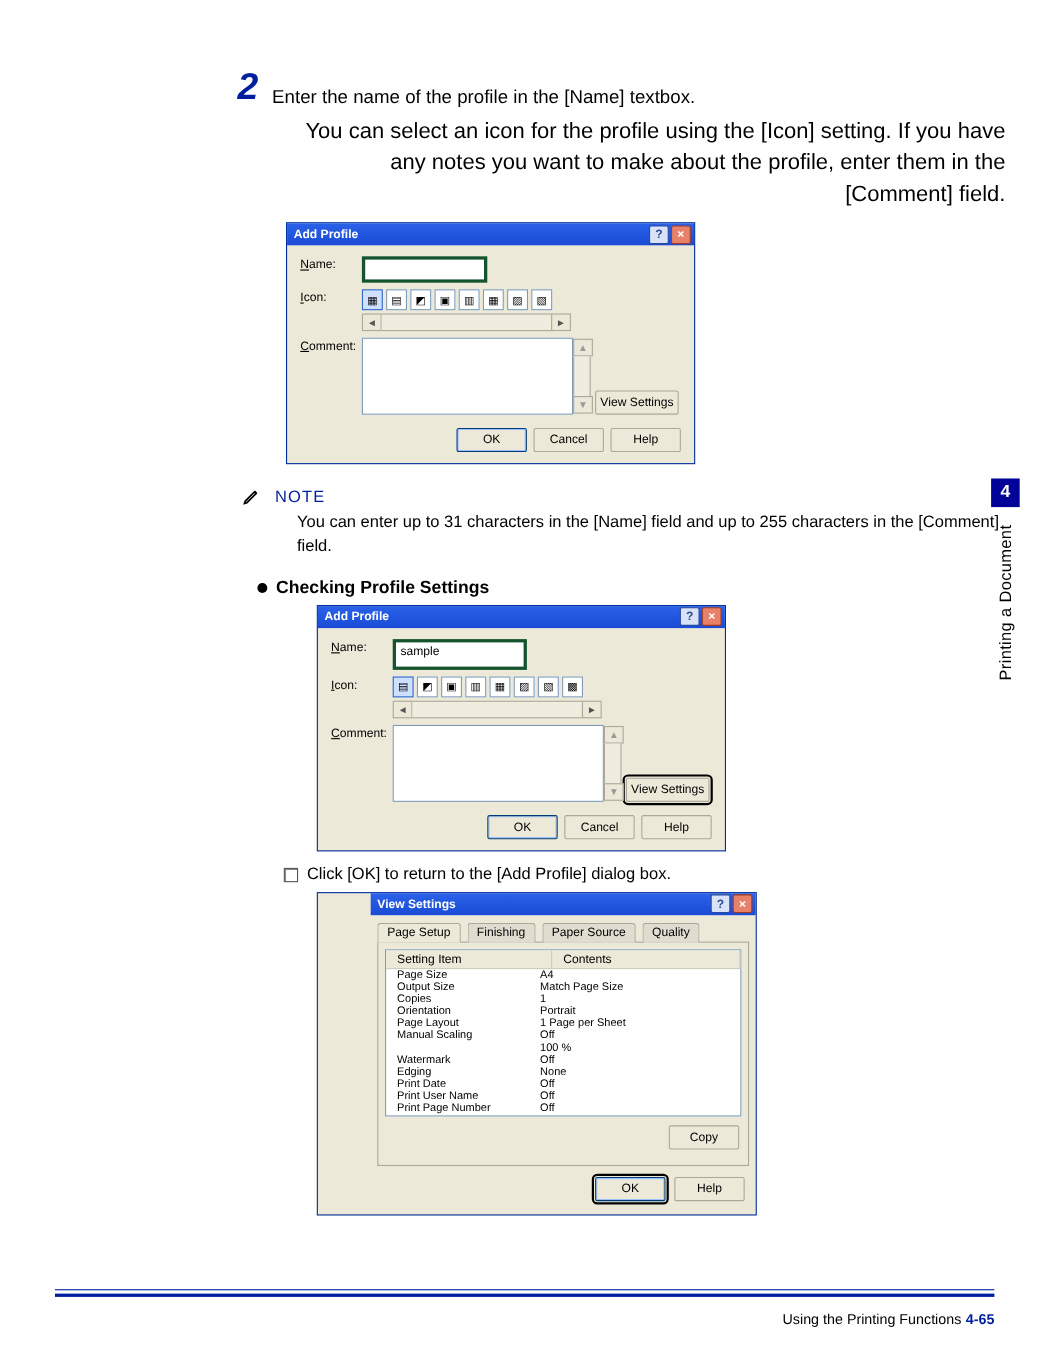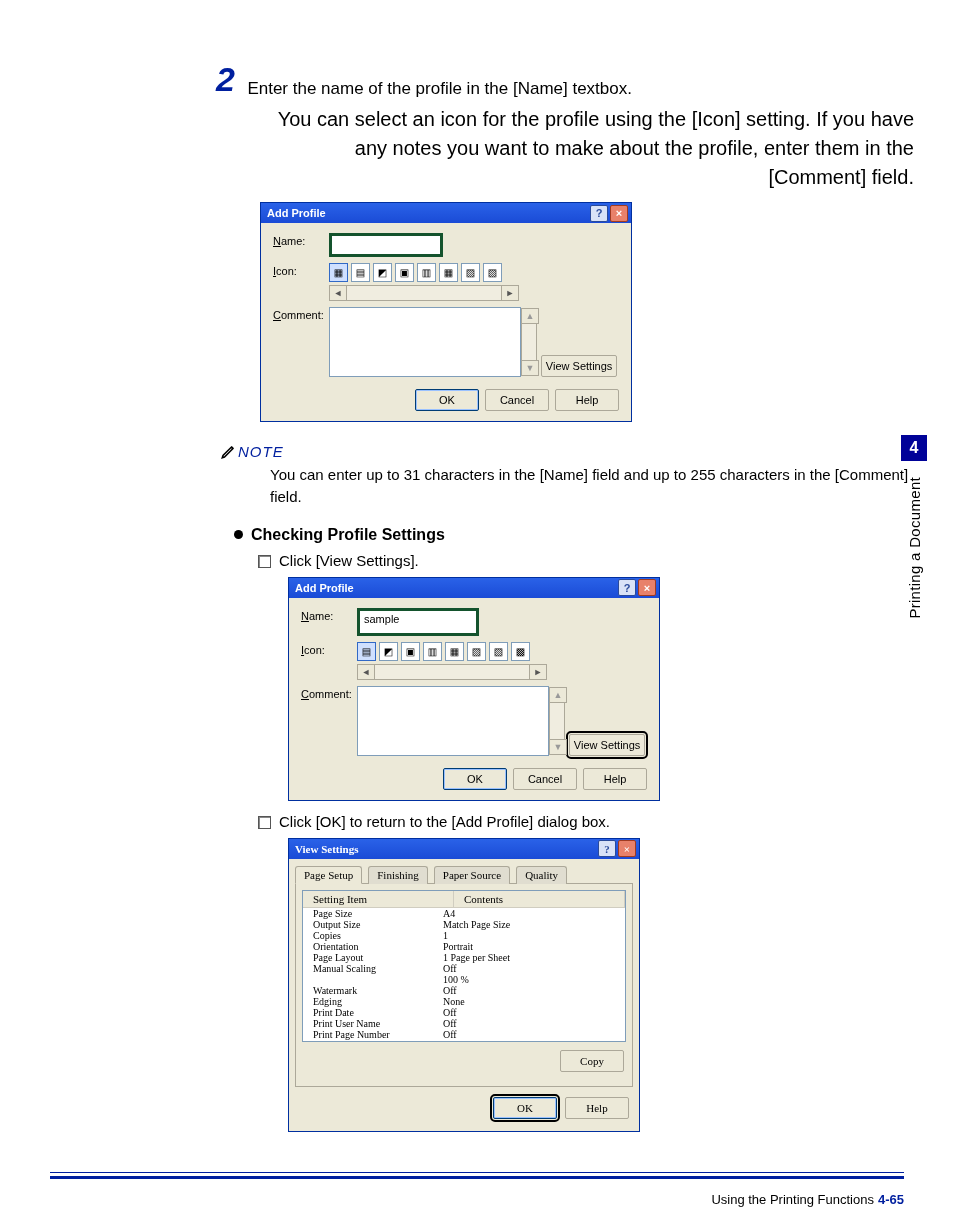--- a/index.html
+++ b/index.html
@@ -33,21 +33,21 @@
     display: inline;
     vertical-align: bottom;
   }
   .step-head { margin-top: 0; margin-bottom: 6px; }
   .body-text {
     font-size: 20px;
     line-height: 1.45;
     margin: 6px 0 10px 40px;
     text-align: right;
   }
-  .note-row { margin-top: 20px; margin-bottom: 4px; display:flex; align-items:center; gap:0;font-style:italic;}
+  .note-row { margin-top: 20px; margin-bottom: 4px; display:flex; align-items:center; gap:12px;}
   .note-icon { width:18px; height:18px; }
   .note-label { color: #001f9f; font-size: 15px; letter-spacing: 1px; }
   .note-text { font-size: 15px; margin: 4px 0 10px 50px; line-height:1.45;}
   .bullet-head { margin: 18px 0 6px 14px; font-size:16px; font-weight:bold; display:flex; align-items:center; gap:8px;}
   .bullet-dot { width:9px; height:9px; background:#000; border-radius:50%; display:inline-block;}
   .sub-step { margin: 8px 0 8px 38px; font-size:15px; display:flex; gap:8px; align-items:flex-start;}
   .checkbox { width:11px; height:11px; border:1px solid #555; margin-top:3px; flex-shrink:0; box-shadow: 1px 1px 0 #888 inset;}
   .dialog {
     width: 370px;
     background: #ece9d8;
@@ -116,21 +116,21 @@
   .btn-row {
     display:flex; justify-content:flex-end; gap:6px; margin-top:12px;
   }
   .btn {
     width:62px; height:20px; border:1px solid #aca899; background:#ece9d8;
     font-size:11px; display:flex; align-items:center; justify-content:center; border-radius:2px;
   }
   .btn.primary { border:1px solid #003c74; box-shadow: 0 0 0 1px #9ac1ff inset; }
 
   
-  .vs-dialog { width:350px; margin-left:68px; background:#ece9d8; border:1px solid #002f9f; font-family: Liberation Serif, serif; font-size:11px; margin-top:6px;}
+  .vs-dialog { width:350px; margin-left:68px; background:#ece9d8; border:1px solid #002f9f; font-family: Liberation Sans, sans-serif; font-size:11px; margin-top:6px;padding-left:48px;}
   .tabs { display:flex; padding: 6px 6px 0 6px; gap:6px;}
   .tab {
     border:1px solid #aca899; border-bottom:none; padding:2px 8px; font-size:11px;
     background:#ece9d8; position:relative; top:1px; border-radius:3px 3px 0 0;
   }
   .tab.active { background:#ece9d8; z-index:2; border-bottom:1px solid #ece9d8;}
   .tab:not(.active){ background:#e0ddd0;}
   .tab-panel {
     margin:0 6px 0 6px; border:1px solid #aca899; padding:6px; background:#ece9d8;
   }
@@ -251,24 +251,20 @@
       </svg>
     <span class="note-label">NOTE</span>
   </div>
   <div class="note-text">You can enter up to 31 characters in the [Name] field and up to 255 characters in the [Comment] field.</div>
 
   <div class="bullet-head">
     <span class="bullet-dot"></span>
     <span>Checking Profile Settings</span>
   </div>
 
-  <div class="sub-step">
-    <div class="checkbox"></div>
-    <span>Click [View Settings].</span>
-  </div>
 
   <div class="dialog" style="margin-left:68px;">
     <div class="titlebar">
       <span>Add Profile</span>
       <div class="titlebar-buttons">
         <div class="tb-btn">?</div>
         <div class="tb-btn close">×</div>
       </div>
     </div>
     <div class="dlg-body">

